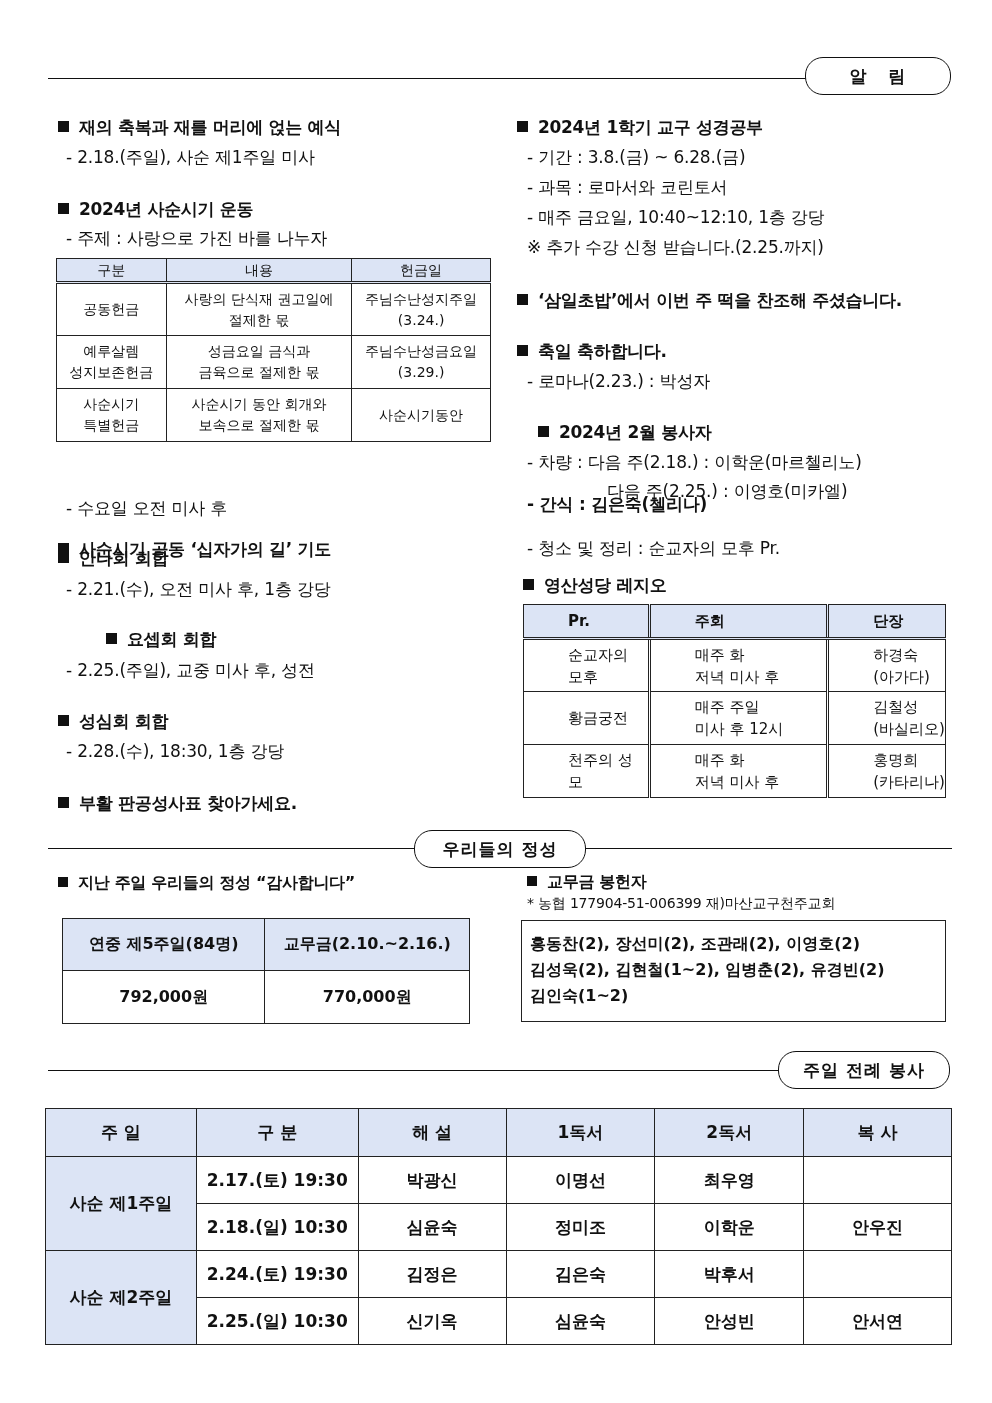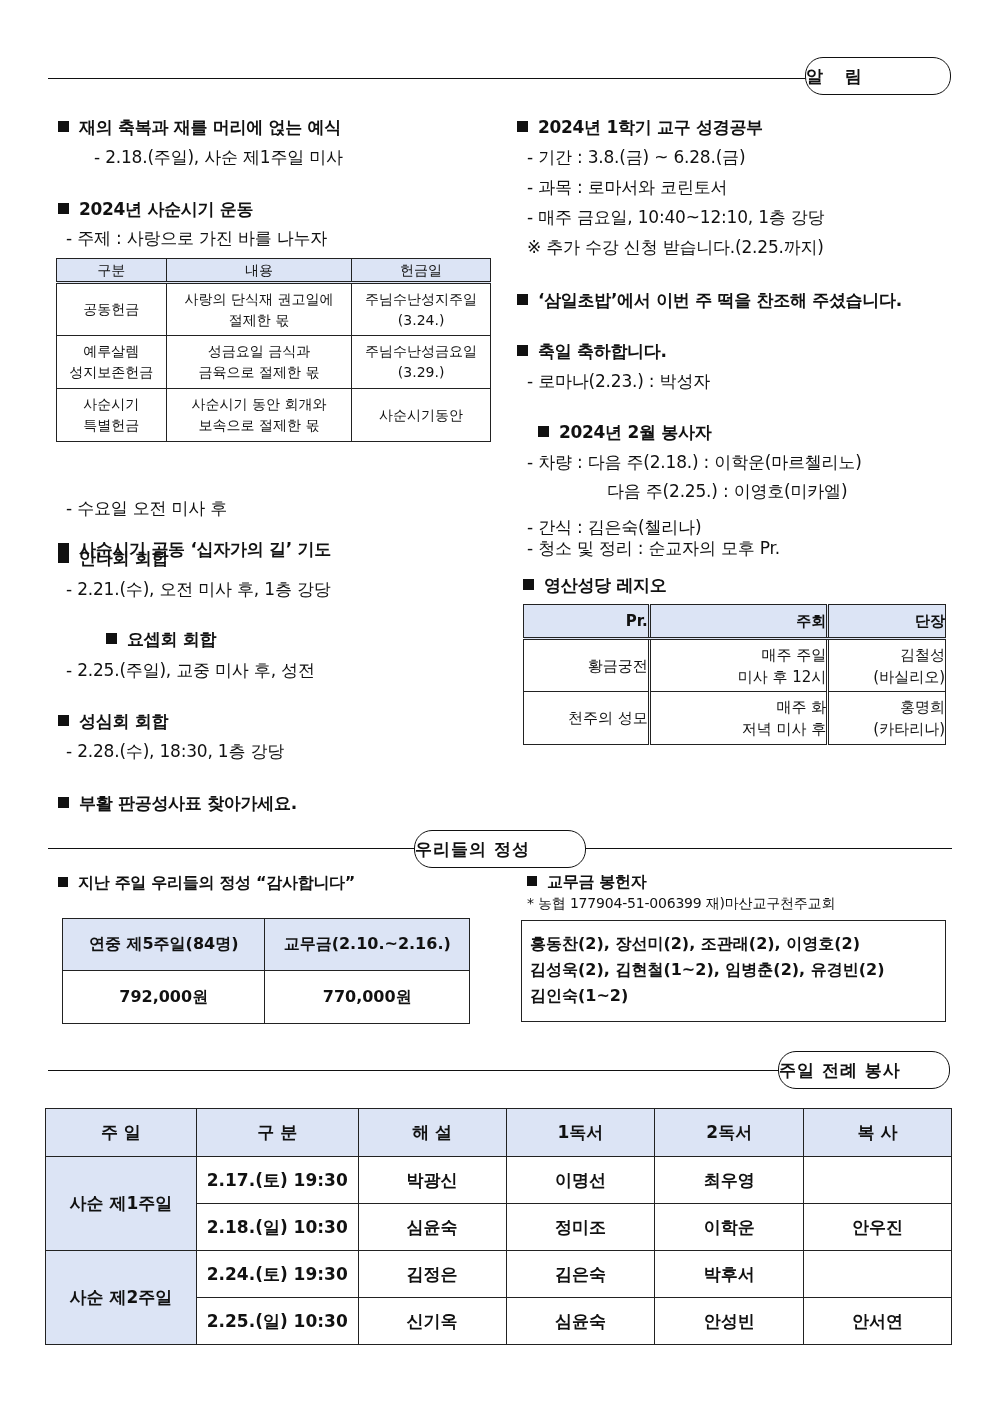--- a/index.html
+++ b/index.html
@@ -1,32 +1,32 @@
 <!DOCTYPE html>
 <html><head>
 <meta charset="utf-8">
 <style>
   * { box-sizing: border-box; margin: 0; padding: 0; }
   html, body { width: 992px; height: 1403px; background: #ffffff; }
   body { position: relative; font-family: "DejaVu Sans", "Liberation Sans", sans-serif; color: #111; overflow: hidden; }
 
   .hline { position: absolute; height: 1px; background: #111; }
   .pill { position: absolute; border: 1.3px solid #111; border-radius: 18px; background: #fff;
-          display: flex; align-items: center; font-weight: bold; font-size: 17px; letter-spacing: 1px; }
+          display: flex; align-items: center; justify-content: center; font-weight: bold; font-size: 17px; letter-spacing: 1px; }
 
   .sec-title { position: absolute; font-weight: bold; font-size: 17px; white-space: nowrap; letter-spacing: -0.3px; }
   .sec-title .sq { display: inline-block; width: 11px; height: 11px; background: #111; margin-right: 10px; vertical-align: 1px; }
   .line { position: absolute; font-size: 17px; white-space: nowrap; letter-spacing: -0.2px; }
 
   table { border-collapse: collapse; position: absolute; }
   .t1 td, .t1 th { border: 1px solid #222; text-align: center; font-size: 14px; font-weight: normal; line-height: 21px; }
   .t1 th { background: #dce4f5; height: 24px; }
   .t1 thead tr { border-bottom: 3px double #222; }
 
-  .t2 td, .t2 th { border: 1px solid #222; text-align: right; font-size: 15px; line-height: 22px; }
+  .t2 td, .t2 th { border: 1px solid #222; text-align: left; font-size: 15px; line-height: 22px; padding-left: 44px; }
   .t2 th { background: #dce4f5; height: 34px; font-weight: bold; }
   .t2 thead tr th { border-bottom: 3px double #222; }
   .t2 th + th, .t2 td + td { border-left: 3px double #222; }
 
   .t3 td, .t3 th { border: 1px solid #222; text-align: center; font-size: 16px; font-weight: bold; }
   .t3 th { background: #dce4f5; height: 52px; }
   .t3 td { height: 53px; }
 
   .t4 td, .t4 th { border: 1.3px solid #222; text-align: center; font-size: 17px; font-weight: bold; }
   .t4 th { background: #dce4f5; height: 48px; }
@@ -37,21 +37,21 @@
 </style>
 </head>
 <body>
 
 <div class="hline" style="left:48px; top:78px; width:760px;"></div>
 <div class="pill" style="left:805px; top:57px; width:146px; height:38px;">
     <span style="white-space:pre">알   림</span>
   </div>
 
 <div class="sec-title" style="left:58px; top:116px;"><span class="sq"></span><span>재의 축복과 재를 머리에 얹는 예식</span></div>
-<div class="line" style="left:66px; top:146px;margin-left:28px;">- 2.18.(주일), 사순 제1주일 미사</div>
+<div class="line" style="left:66px; top:146px;">- 2.18.(주일), 사순 제1주일 미사</div>
 
 <div class="sec-title" style="left:58px; top:198px;"><span class="sq"></span><span>2024년 사순시기 운동</span></div>
 <div class="line" style="left:66px; top:227px;">- 주제 : 사랑으로 가진 바를 나누자</div>
 
 <table class="t1" style="left:56px; top:258px; width:435px;">
   <thead>
     <tr>
       <th style="width:110px">구분</th>
       <th style="width:186px">내용</th>
       <th style="width:139px">헌금일</th>
@@ -97,34 +97,39 @@
 <div class="line" style="left:527px; top:236px;">※ 추가 수강 신청 받습니다.(2.25.까지)</div>
 
 <div class="sec-title" style="left:517px; top:289px;"><span class="sq"></span><span>‘삼일초밥’에서 이번 주 떡을 찬조해 주셨습니다.</span></div>
 
 <div class="sec-title" style="left:517px; top:340px;"><span class="sq"></span><span>축일 축하합니다.</span></div>
 <div class="line" style="left:527px; top:370px;">- 로마나(2.23.) : 박성자</div>
 
 <div class="sec-title" style="left:517px; top:421px;padding-left:21px;"><span class="sq"></span><span>2024년 2월 봉사자</span></div>
 <div class="line" style="left:527px; top:451px;">- 차량 : 다음 주(2.18.) : 이학운(마르첼리노)</div>
 <div class="line" style="left:607px; top:480px;">다음 주(2.25.) : 이영호(미카엘)</div>
-<div class="line" style="left:527px; top:516px;">- 간식 : 김은숙(첼리나)</div>
+<div class="line" style="left:527px; top:493px;font-weight:bold;">- 간식 : 김은숙(첼리나)</div>
 <div class="line" style="left:527px; top:537px;">- 청소 및 정리 : 순교자의 모후 Pr.</div>
 
 <div class="sec-title" style="left:523px; top:574px;"><span class="sq"></span><span>영산성당 레지오</span></div>
 
 <table class="t2" style="left:523px; top:604px; width:423px;">
   <thead>
     <tr>
       <th style="width:126px">Pr.</th>
       <th style="width:179px">주회</th>
       <th style="width:118px">단장</th>
     </tr>
   </thead>
   <tbody>
+    <tr style="height:53px">
+      <td><span>순교자의 모후</span></td>
+      <td><span>매주 화</span><br><span>저녁 미사 후</span></td>
+      <td><span>하경숙</span><br><span>(아가다)</span></td>
+    </tr>
     <tr style="height:53px">
       <td><span>황금궁전</span></td>
       <td><span>매주 주일</span><br><span>미사 후 12시</span></td>
       <td><span>김철성</span><br><span>(바실리오)</span></td>
     </tr>
     <tr style="height:53px">
       <td><span>천주의 성모</span></td>
       <td><span>매주 화</span><br><span>저녁 미사 후</span></td>
       <td><span>홍명희</span><br><span>(카타리나)</span></td>
     </tr>

